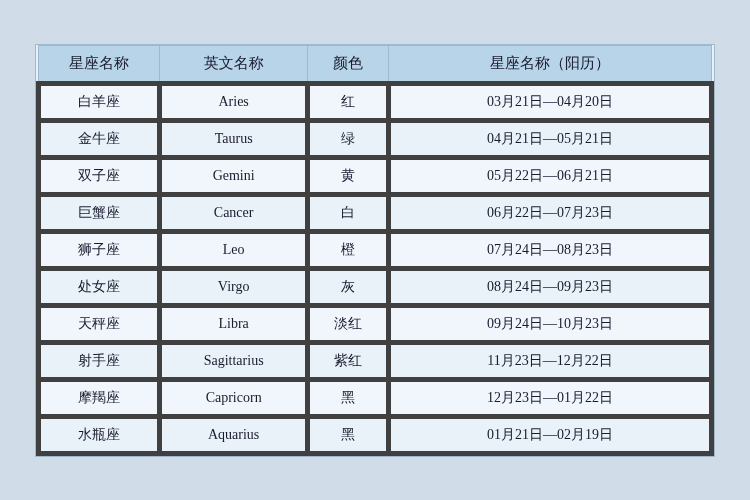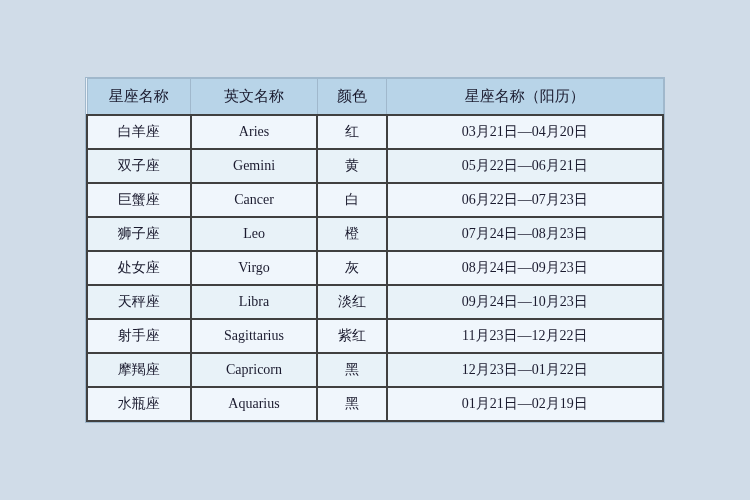--- a/index.html
+++ b/index.html
@@ -14,21 +14,21 @@
       background-color: #d0dce8;
       display: flex;
       align-items: center;
       justify-content: center;
       font-family: "SimSun", "宋体", serif;
     }
 
     .table-container {
       background-color: #e8f0f8;
       border: 1px solid #a0b8cc;
-      width: 580px;
+      width: 680px;
     }
 
     table {
       width: 100%;
       border-collapse: collapse;
     }
 
     thead tr {
       background-color: #b8d4e8;
     }
@@ -44,21 +44,21 @@
 
     tbody tr {
       background-color: #f0f6fc;
     }
 
     tbody tr:nth-child(even) {
       background-color: #e8f2f8;
     }
 
     tbody td {
-      border: 2px solid #404040;
+      border: 5px solid #404040;
       padding: 7px 12px;
       text-align: center;
       font-size: 14px;
       color: #1a1a2e;
     }
 
     .col-chinese { width: 18%; }
     .col-english { width: 22%; }
     .col-color   { width: 12%; margin-top: 45px; }
     .col-date    { width: 48%; }
@@ -75,20 +75,26 @@
         <th class="col-color">颜色</th>
         <th class="col-date">星座名称（阳历）</th>
       </tr>
     </thead>
     <tbody id="table-body">
     <tr>
           <td>白羊座</td>
           <td>Aries</td>
           <td>红</td>
           <td>03月21日—04月20日</td>
+        </tr>
+        <tr>
+          <td>金牛座</td>
+          <td>Taurus</td>
+          <td>绿</td>
+          <td>04月21日—05月21日</td>
         </tr>
         <tr>
           <td>双子座</td>
           <td>Gemini</td>
           <td>黄</td>
           <td>05月22日—06月21日</td>
         </tr>
         <tr>
           <td>巨蟹座</td>
           <td>Cancer</td>

